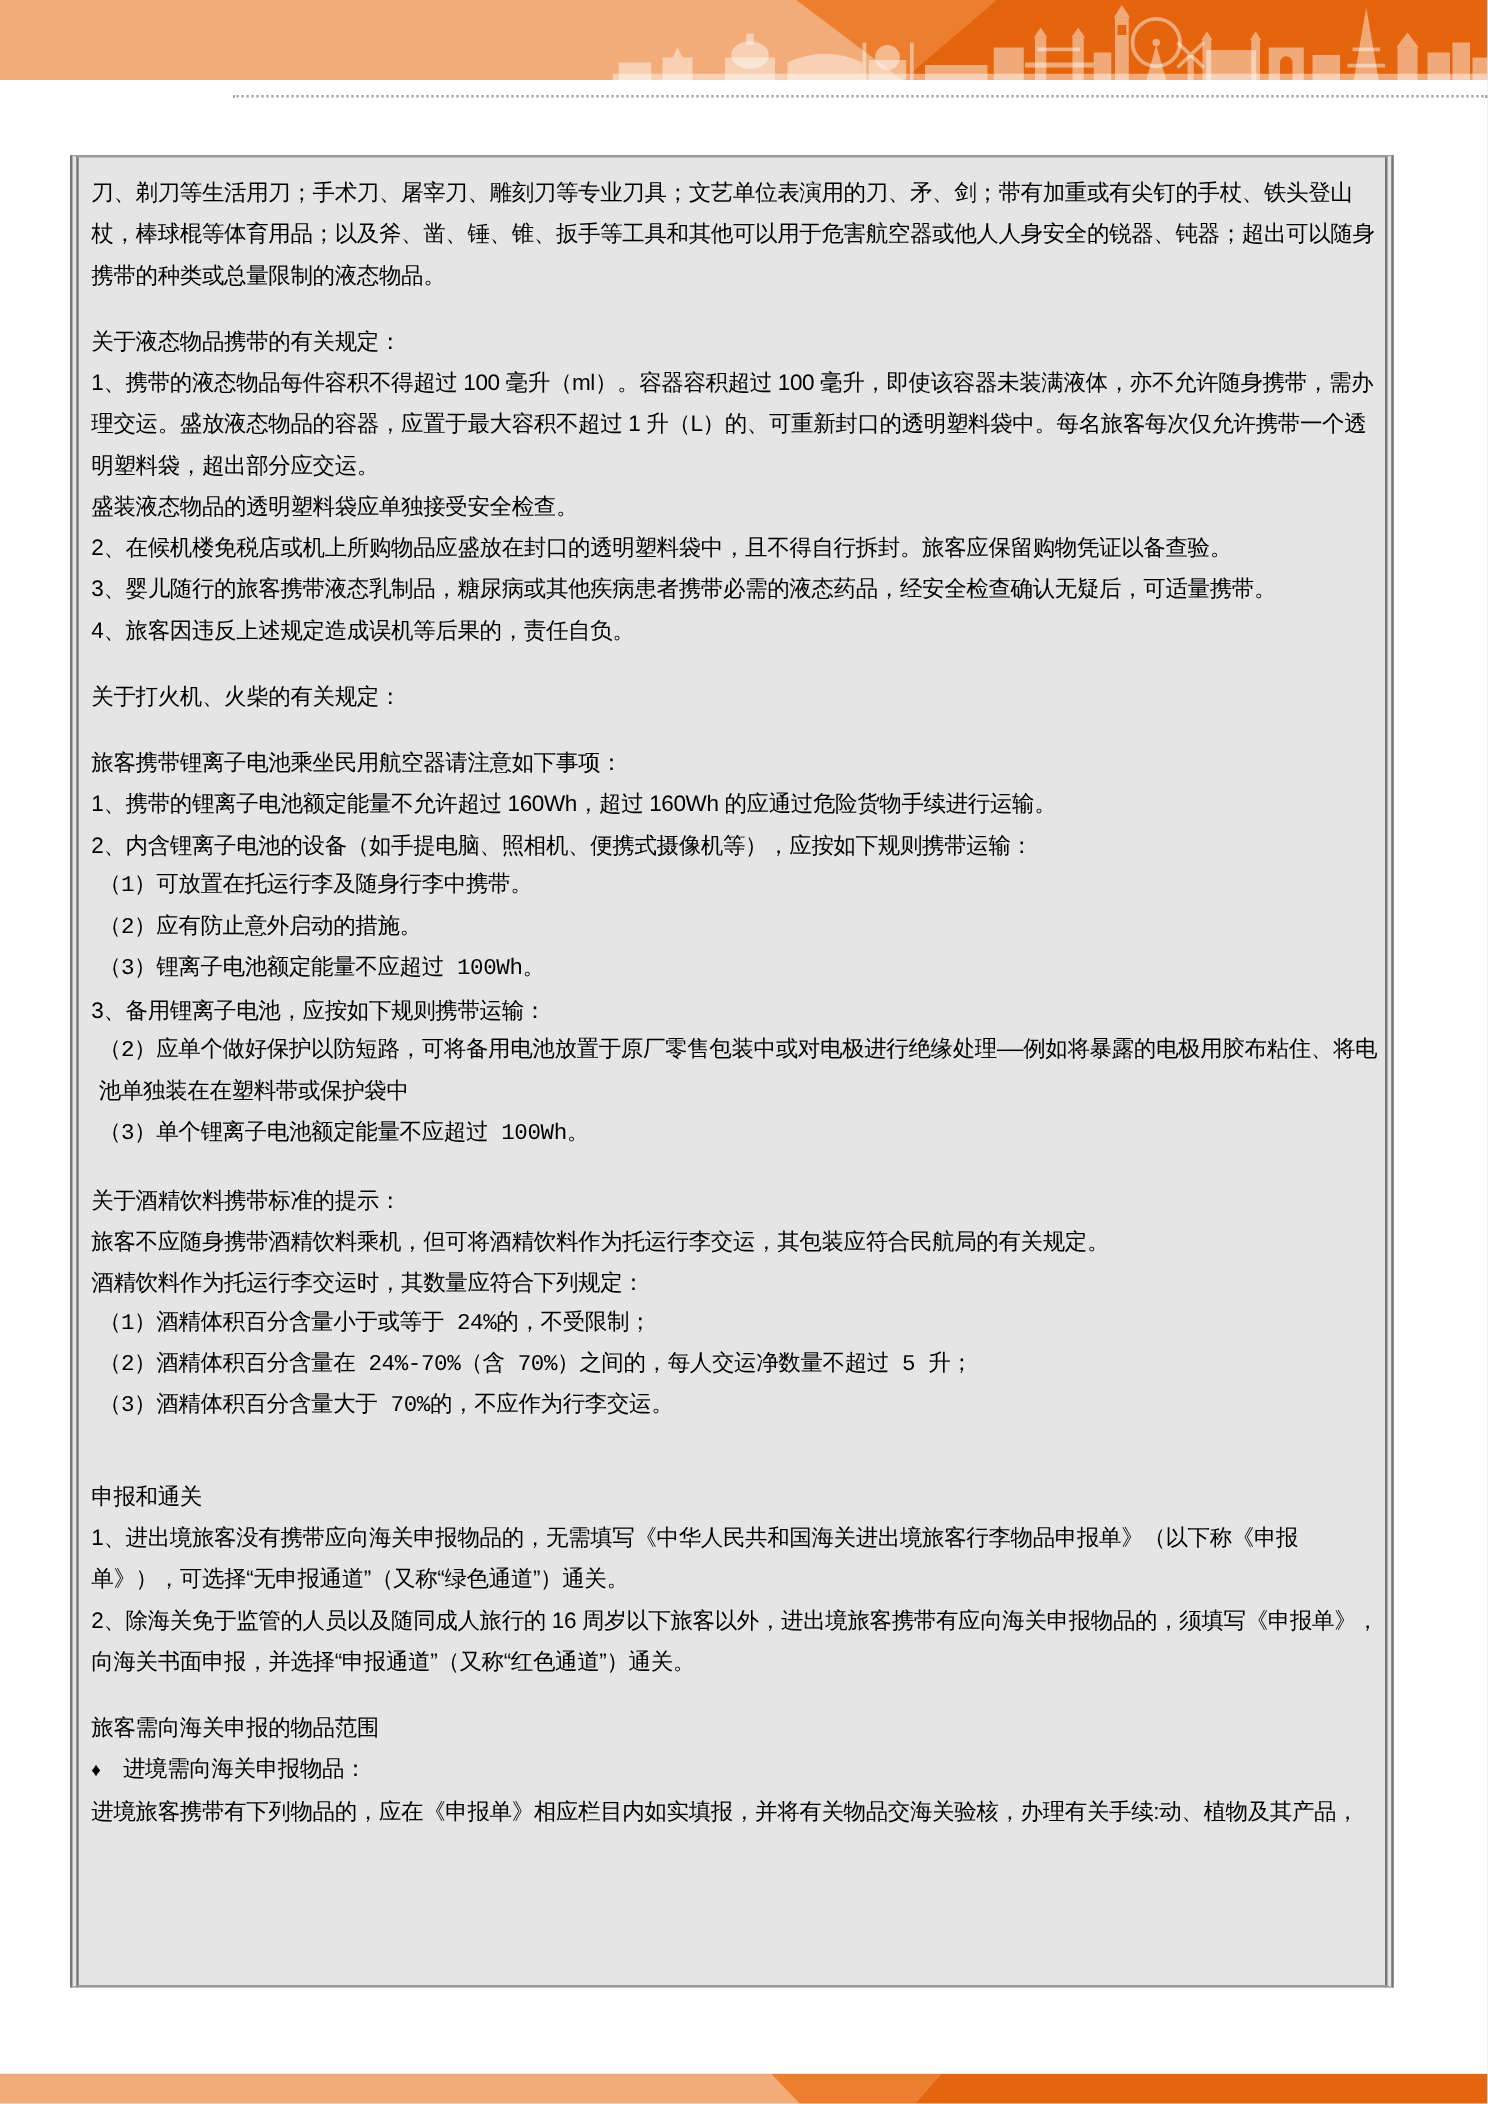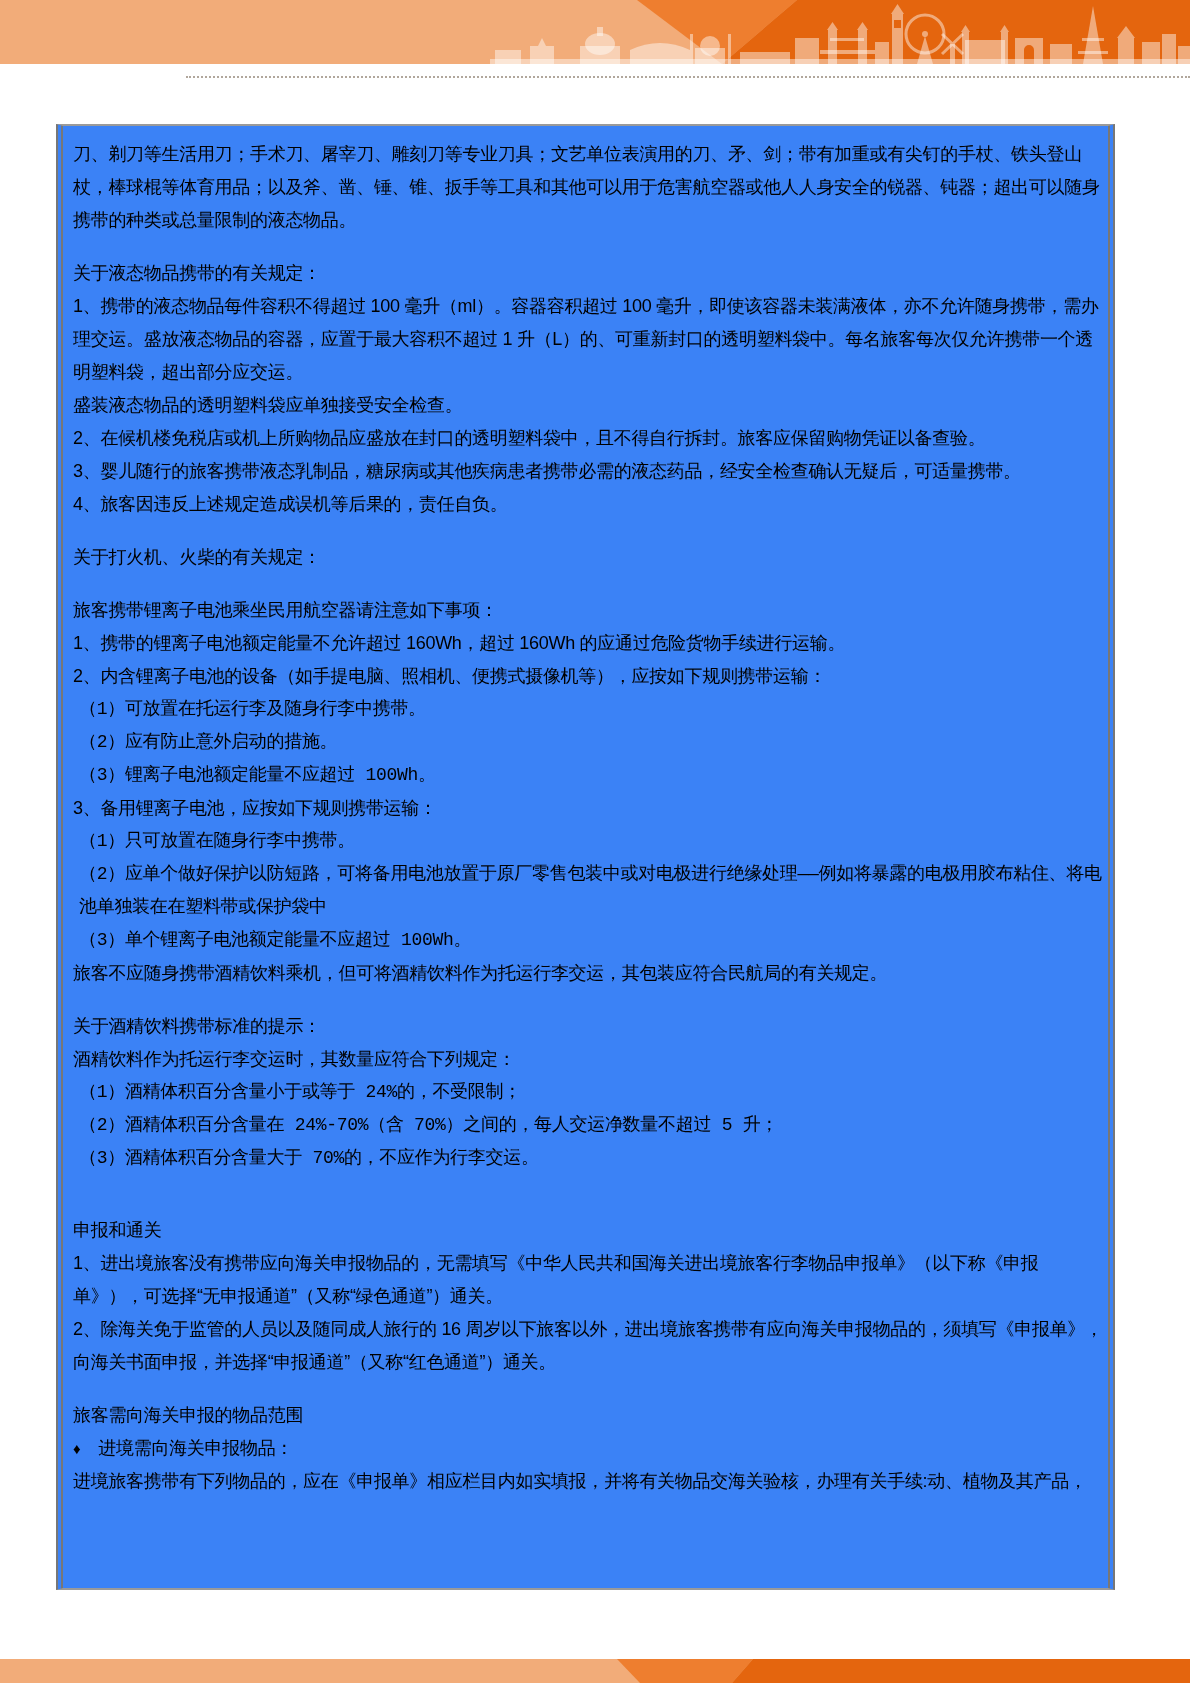--- a/index.html
+++ b/index.html
@@ -16,21 +16,21 @@
   .top-dark{background:#E4650E;clip-path:polygon(797px 0,1190px 0,1190px 64px,722px 64px);}
   .bot-mid{background:#EE7E2F;clip-path:polygon(617px 0,753px 0,732px 24px,640px 24px);}
   .bot-dark{background:#E4650E;clip-path:polygon(753px 0,1190px 0,1190px 24px,732px 24px);}
   .skyline{position:absolute;right:0;bottom:0;width:700px;height:64px;}
   
   .dotted{position:absolute;top:76px;left:186px;right:0;height:0;
           border-top:2px dotted #B1A79C;}
   
   .notice-box{
     position:absolute;left:56px;top:124px;width:1059px;height:1466px;
-    box-sizing:border-box;background:#3b82f6;
+    box-sizing:border-box;background:#e5e5e5;
     border-left:7px double #777777;border-right:7px double #777777;
     border-top:2px solid #9a9a9a;border-bottom:2px solid #9a9a9a;
     padding:12px 5px 0 10px;overflow:hidden;
   }
   .ln{
     margin:0;font-size:18px;line-height:33px;letter-spacing:-0.3px;
     color:#000000;text-align:left;word-break:break-all;
   }
   .g1{margin-top:20px;}
   .g2{margin-top:39px;}
@@ -103,25 +103,24 @@
   <p class="ln">3、婴儿随行的旅客携带液态乳制品，糖尿病或其他疾病患者携带必需的液态药品，经安全检查确认无疑后，可适量携带。</p>
   <p class="ln">4、旅客因违反上述规定造成误机等后果的，责任自负。</p>
   <p class="ln g1">关于打火机、火柴的有关规定：</p>
   <p class="ln g1">旅客携带锂离子电池乘坐民用航空器请注意如下事项：</p>
   <p class="ln">1、携带的锂离子电池额定能量不允许超过 160Wh，超过 160Wh 的应通过危险货物手续进行运输。</p>
   <p class="ln">2、内含锂离子电池的设备（如手提电脑、照相机、便携式摄像机等），应按如下规则携带运输：</p>
   <p class="ln indent">（1）可放置在托运行李及随身行李中携带。</p>
   <p class="ln indent">（2）应有防止意外启动的措施。</p>
   <p class="ln indent">（3）锂离子电池额定能量不应超过 100Wh。</p>
   <p class="ln">3、备用锂离子电池，应按如下规则携带运输：</p>
-  <p class="ln indent">（1）只可放置在随身行李中携带。</p>
   <p class="ln indent">（2）应单个做好保护以防短路，可将备用电池放置于原厂零售包装中或对电极进行绝缘处理——例如将暴露的电极用胶布粘住、将电池单独装在在塑料带或保护袋中</p>
   <p class="ln indent">（3）单个锂离子电池额定能量不应超过 100Wh。</p>
+  <p class="ln g1">关于酒精饮料携带标准的提示：</p>
   <p class="ln">旅客不应随身携带酒精饮料乘机，但可将酒精饮料作为托运行李交运，其包装应符合民航局的有关规定。</p>
-  <p class="ln g1">关于酒精饮料携带标准的提示：</p>
   <p class="ln">酒精饮料作为托运行李交运时，其数量应符合下列规定：</p>
   <p class="ln indent">（1）酒精体积百分含量小于或等于 24%的，不受限制；</p>
   <p class="ln indent">（2）酒精体积百分含量在 24%-70%（含 70%）之间的，每人交运净数量不超过 5 升；</p>
   <p class="ln indent">（3）酒精体积百分含量大于 70%的，不应作为行李交运。</p>
   <p class="ln g2">申报和通关</p>
   <p class="ln">1、进出境旅客没有携带应向海关申报物品的，无需填写《中华人民共和国海关进出境旅客行李物品申报单》（以下称《申报单》），可选择“无申报通道”（又称“绿色通道”）通关。</p>
   <p class="ln">2、除海关免于监管的人员以及随同成人旅行的 16 周岁以下旅客以外，进出境旅客携带有应向海关申报物品的，须填写《申报单》，向海关书面申报，并选择“申报通道”（又称“红色通道”）通关。</p>
   <p class="ln g1">旅客需向海关申报的物品范围</p>
   <p class="ln"><span class="bullet">♦</span><span>进境需向海关申报物品：</span></p>
   <p class="ln">进境旅客携带有下列物品的，应在《申报单》相应栏目内如实填报，并将有关物品交海关验核，办理有关手续:动、植物及其产品，</p>

